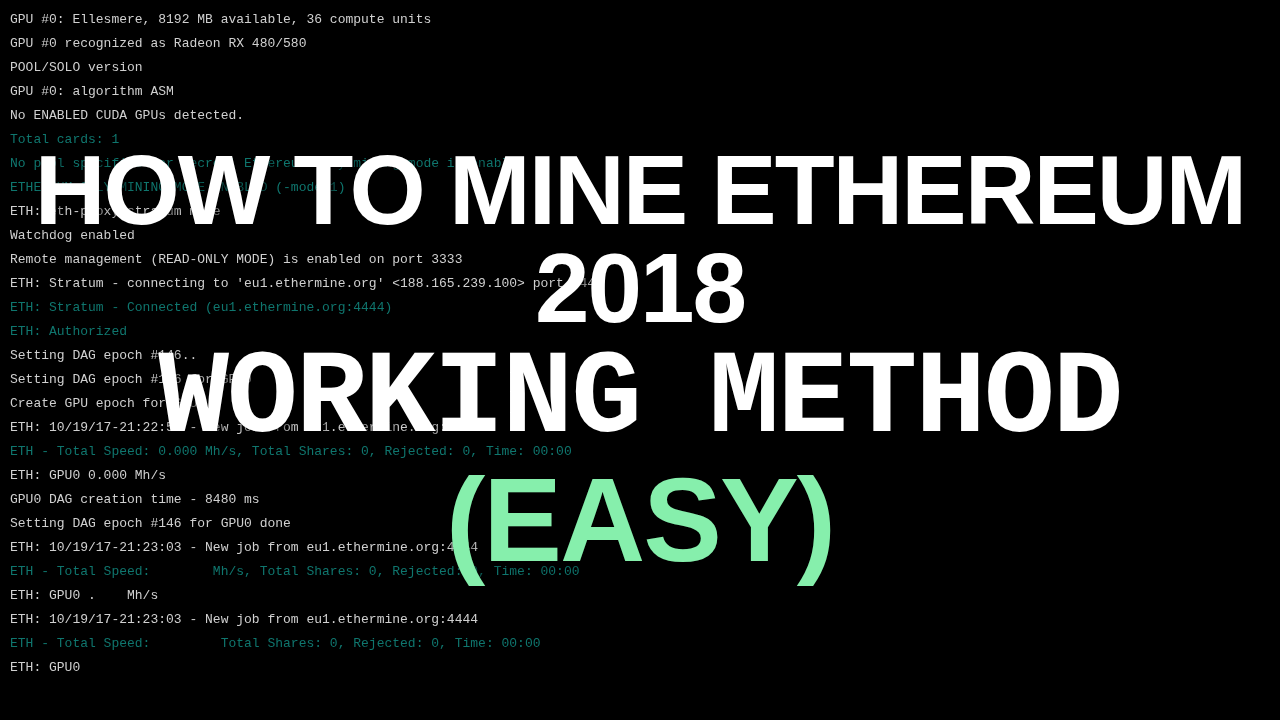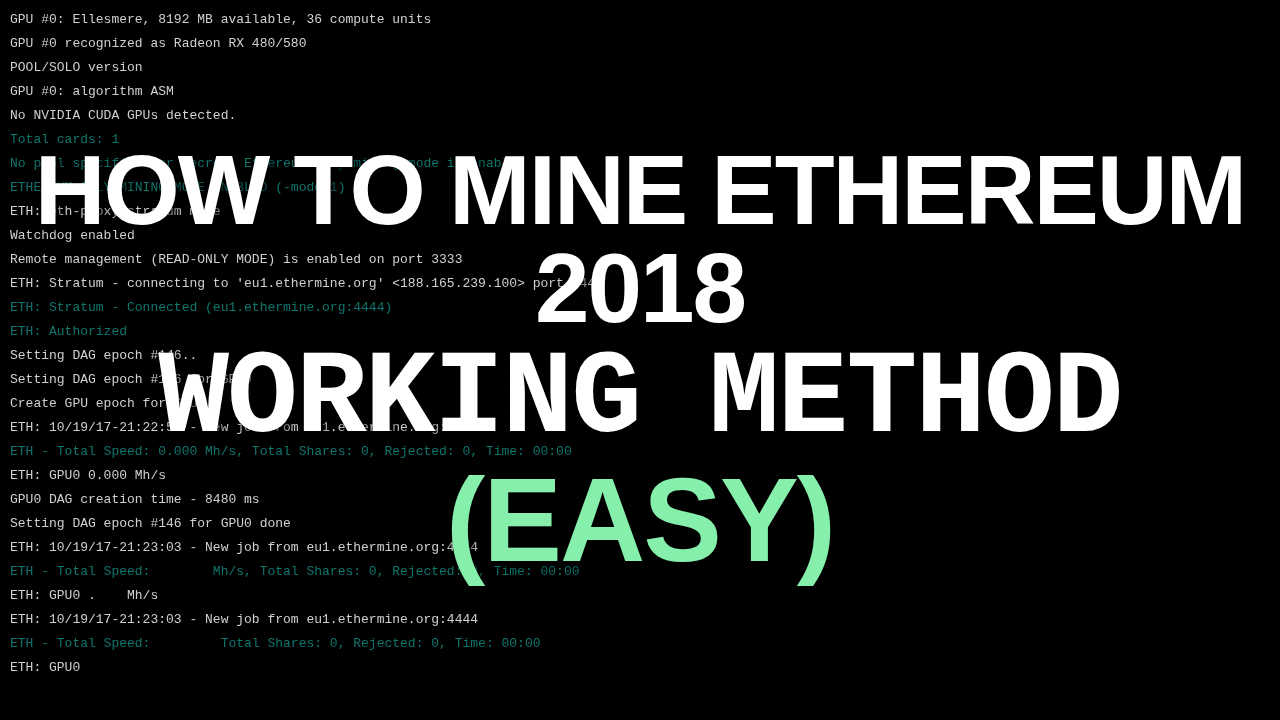--- a/index.html
+++ b/index.html
@@ -77,21 +77,21 @@
     }
   </style>
 </head>
 <body>
 
 <div id="terminal">
     <span class="line white">GPU #0: Ellesmere, 8192 MB available, 36 compute units</span>
     <span class="line white">GPU #0 recognized as Radeon RX 480/580</span>
     <span class="line white">POOL/SOLO version</span>
     <span class="line white">GPU #0: algorithm ASM</span>
-    <span class="line white">No NVIDIA CUDA GPUs detected.</span>
+    <span class="line white">No ENABLED CUDA GPUs detected.</span>
     <span class="line green">Total cards: 1</span>
     <span class="line green">No pool specified for Decred! Ethereum-only mining mode is enabled</span>
     <span class="line green">ETHEREUM-ONLY MINING MODE ENABLED (-mode 1)</span>
     <span class="line white">ETH: eth-proxy stratum mode</span>
     <span class="line white">Watchdog enabled</span>
     <span class="line white">Remote management (READ-ONLY MODE) is enabled on port 3333</span>
     <span class="line white"></span>
     <span class="line white">ETH: Stratum - connecting to 'eu1.ethermine.org' &lt;188.165.239.100&gt; port 4444</span>
     <span class="line green">ETH: Stratum - Connected (eu1.ethermine.org:4444)</span>
     <span class="line green">ETH: Authorized</span>

